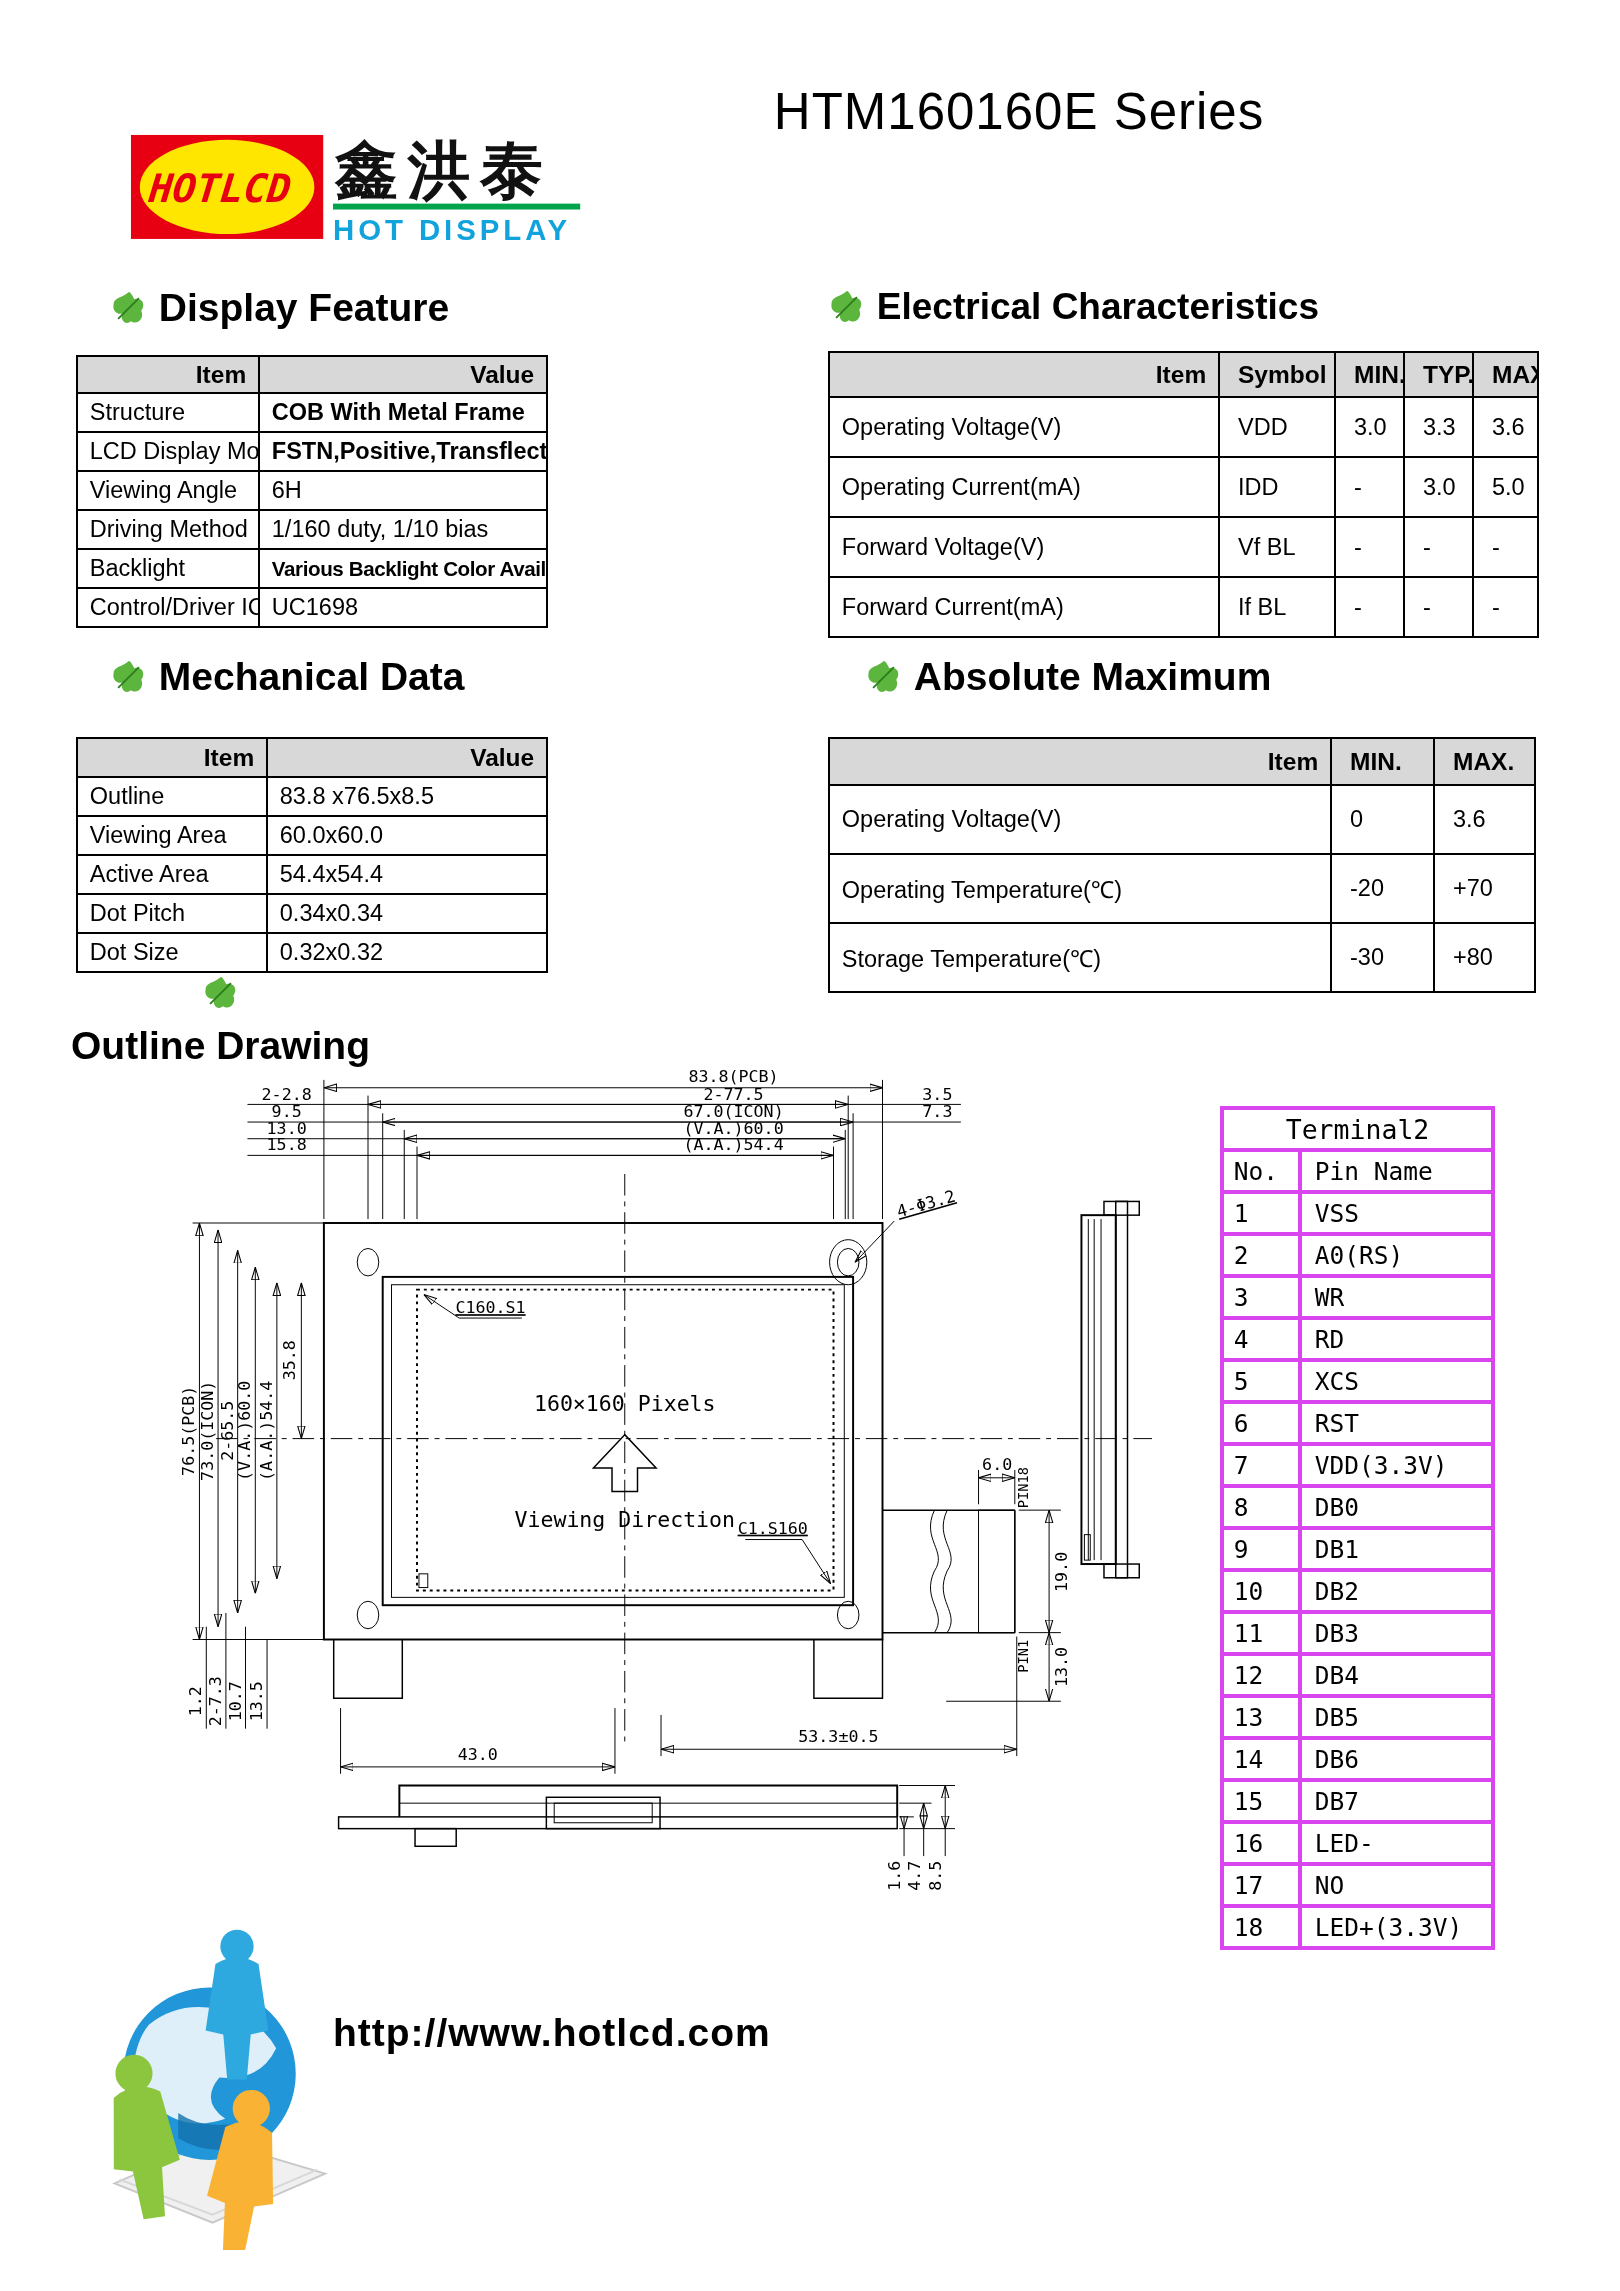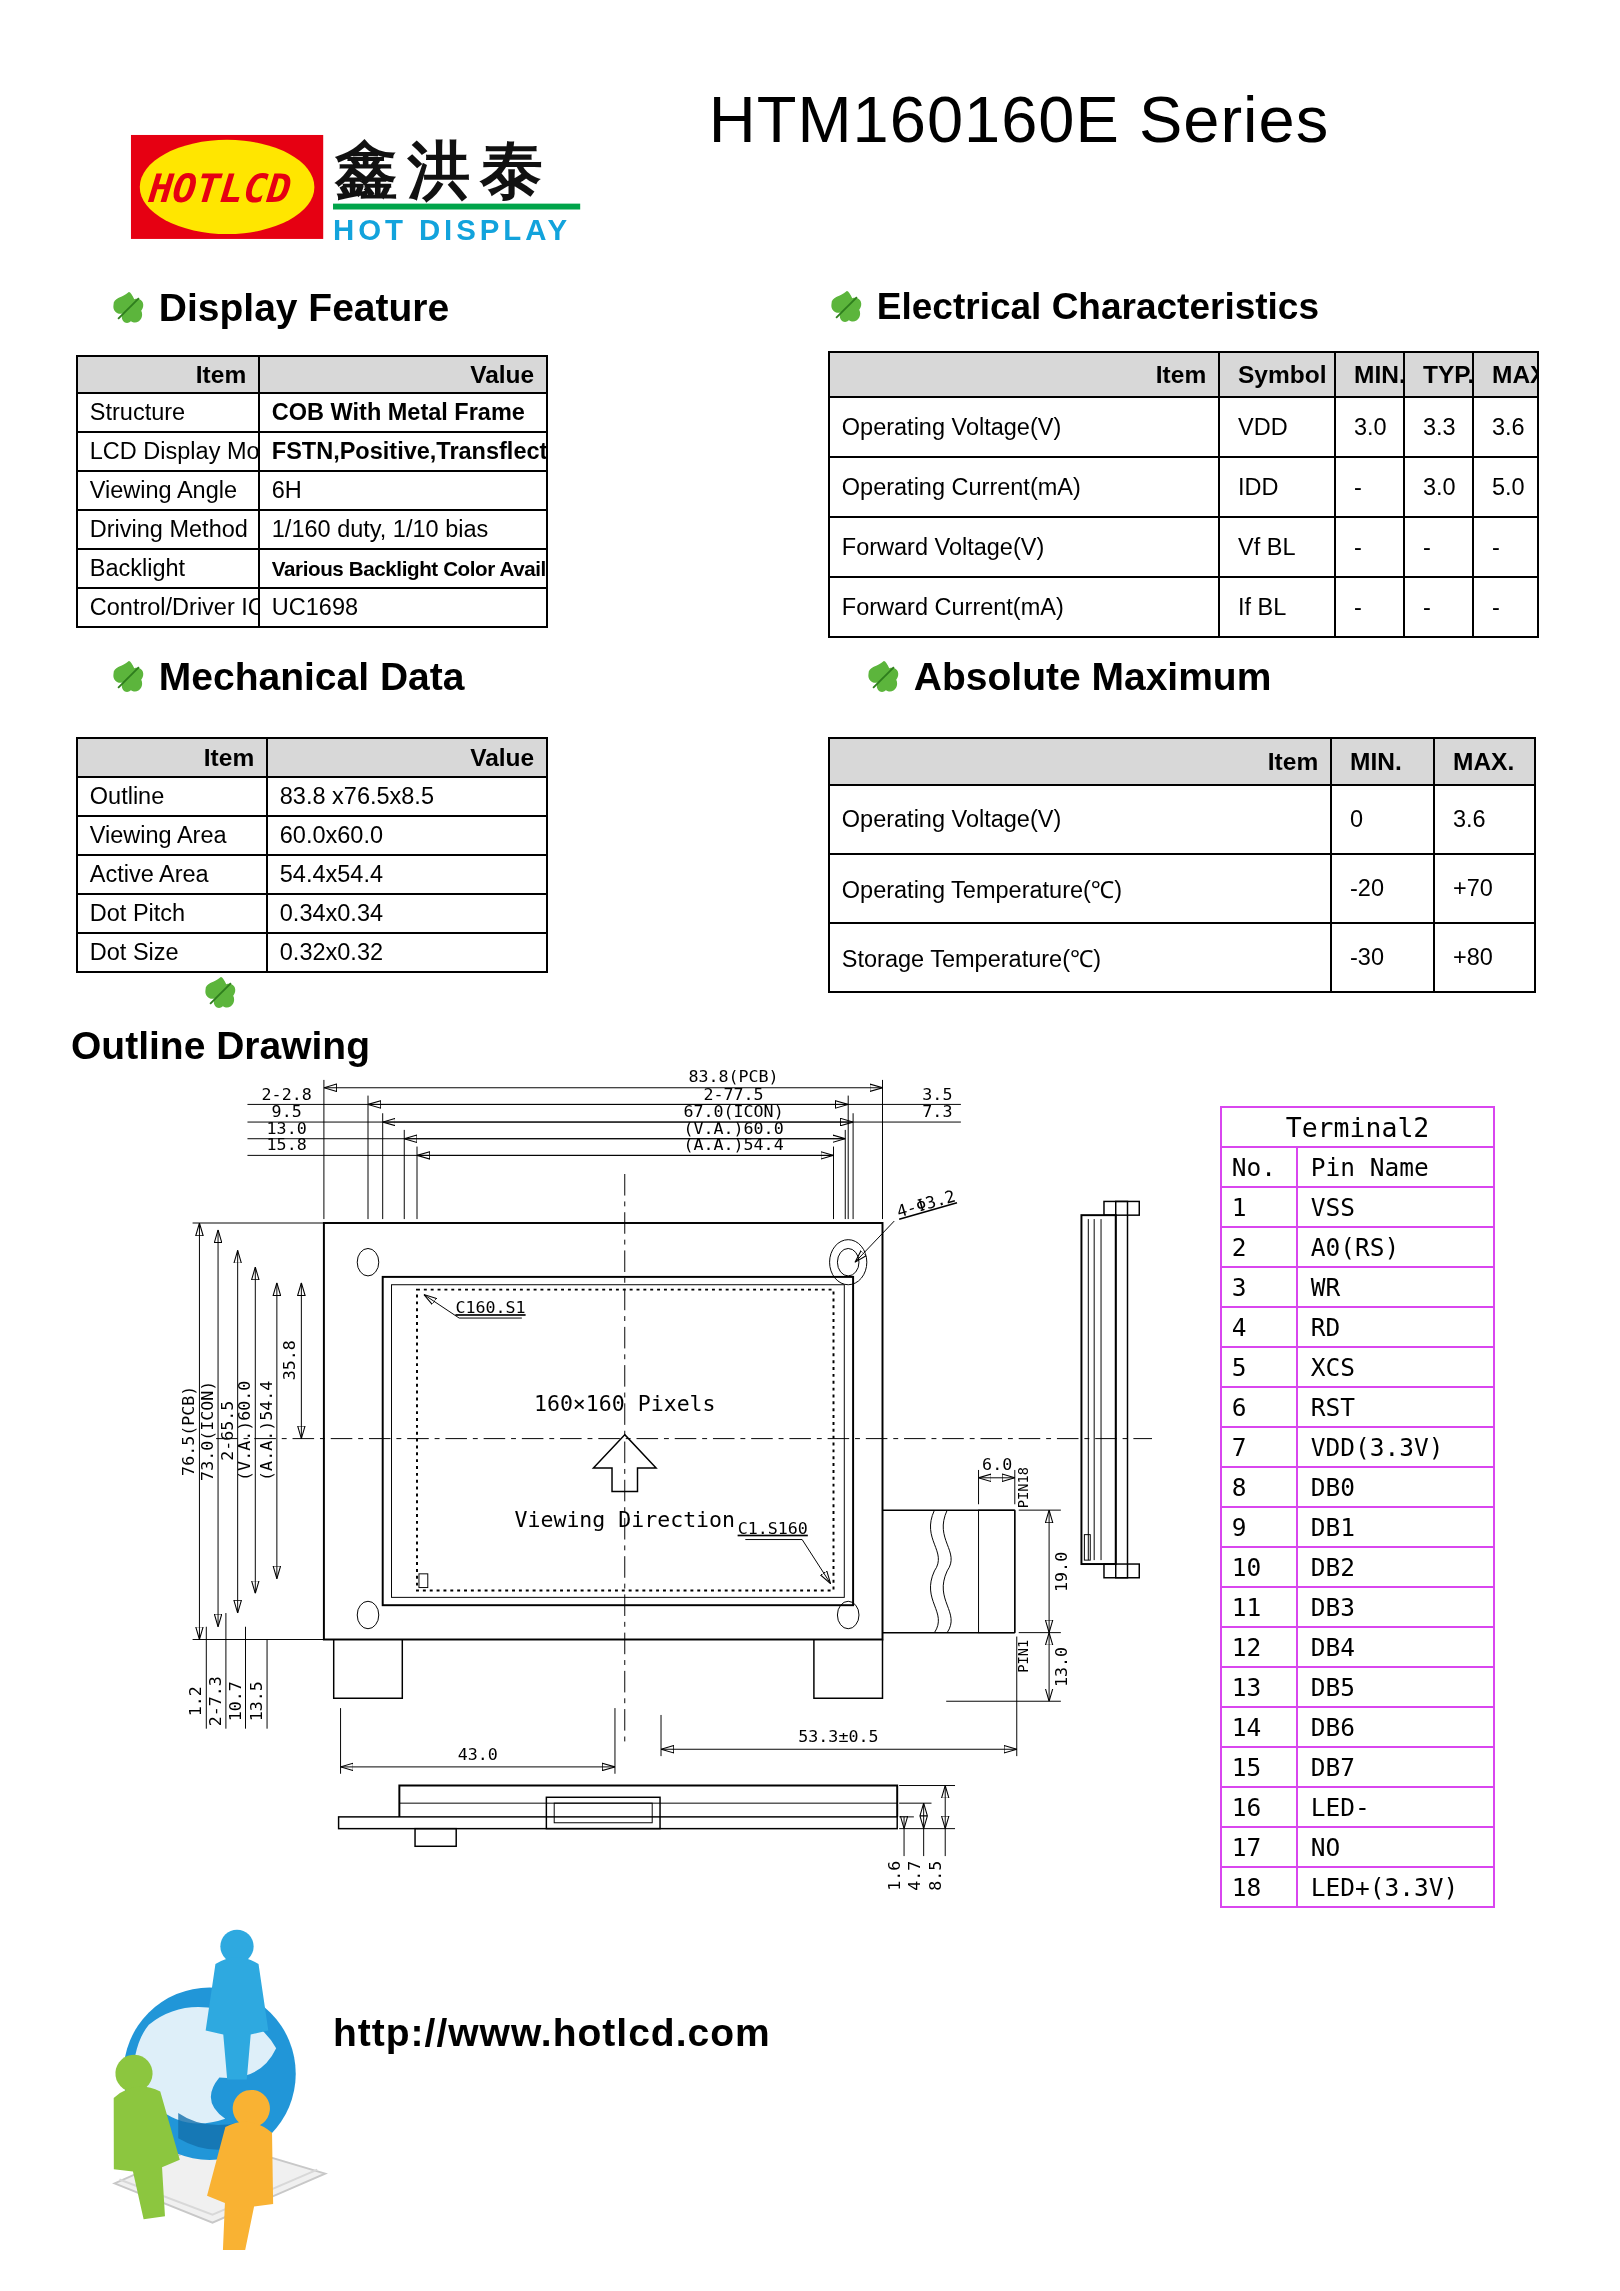--- a/index.html
+++ b/index.html
@@ -2,21 +2,21 @@
 <html><head>
 <meta charset="utf-8">
 <style>
   html,body{margin:0;padding:0;background:#888;}
   #page{position:relative;width:1620px;height:2292px;background:#ffffff;
         font-family:"Liberation Sans",sans-serif;color:#000;overflow:hidden;}
   .abs{position:absolute;}
 
   
   #page-title{left:519px;top:82px;width:1000px;text-align:center;
-              font-size:65px;font-weight:400;letter-spacing:1px;}
+              font-size:51px;font-weight:400;letter-spacing:1px;}
   #brand{left:129px;top:123px;}
 
   
   .heading{display:flex;align-items:center;gap:11.8px;}
   .heading .htxt{font-size:39px;font-weight:bold;letter-spacing:0px;}
   .heading.cond .htxt{font-size:37px;}
 
   
   table.spec{border-collapse:collapse;table-layout:fixed;}
   table.spec th,table.spec td{border:2px solid #000;padding:0 11.8px;
@@ -30,21 +30,21 @@
   #md-table{left:76px;top:737px;width:472px;}
   #md-table th{height:37px;} #md-table td{height:37px;}
   #am-table{left:828px;top:737px;width:708px;}
   #am-table th{height:45px;} #am-table td{height:67px;}
   tr.bold-val td.val{font-weight:bold;}
   tr.cond td.val{font-size:20.6px;letter-spacing:-0.4px;}
 
   
   #terminal{left:1220px;top:1106px;width:275px;border-collapse:collapse;
             font-family:"DejaVu Sans Mono",monospace;}
-  #terminal td{border:2px solid #d946ef;font-size:24.5px;height:38px;
+  #terminal td{border:4px solid #d946ef;font-size:24.5px;height:38px;
                padding:0 13px;white-space:nowrap;}
   #terminal td.title{text-align:center;font-size:26.5px;}
   #terminal td.no{width:51px;text-align:left;padding-left:9.8px;}
 
   
   #drawing{left:59px;top:1027px;}
   #drawing text{font-family:"DejaVu Sans Mono",monospace;font-size:17px;fill:#000;}
   #drawing text.big{font-size:22px;}
   #drawing text.sm{font-size:14px;}
   #drawing line,#drawing path,#drawing rect,#drawing ellipse,#drawing polyline{

